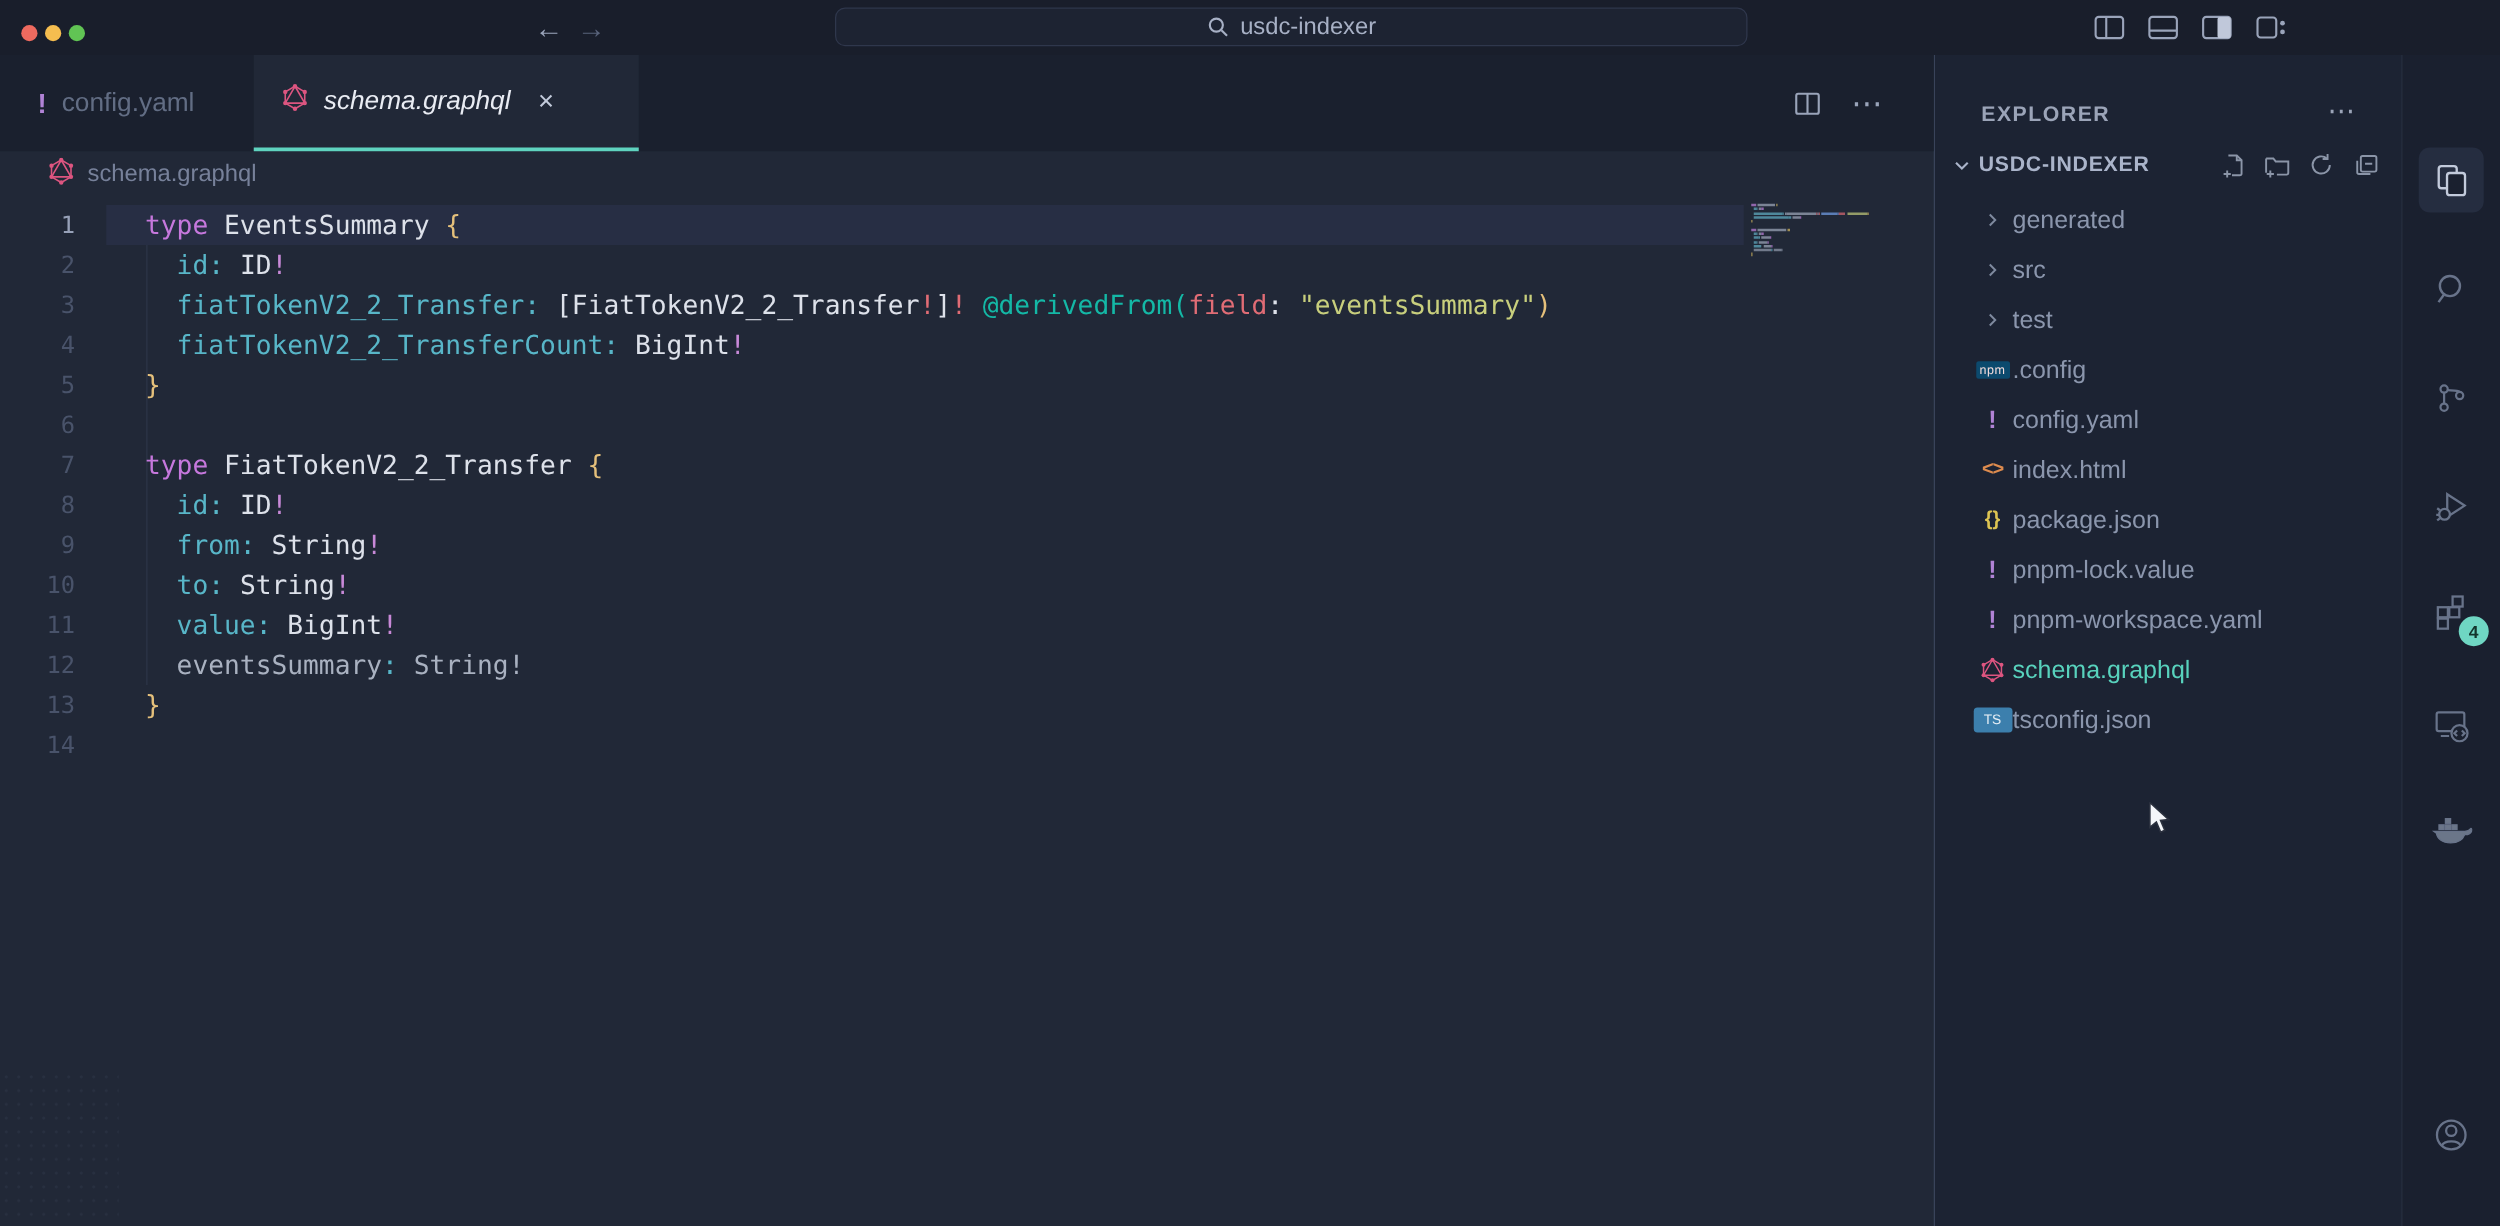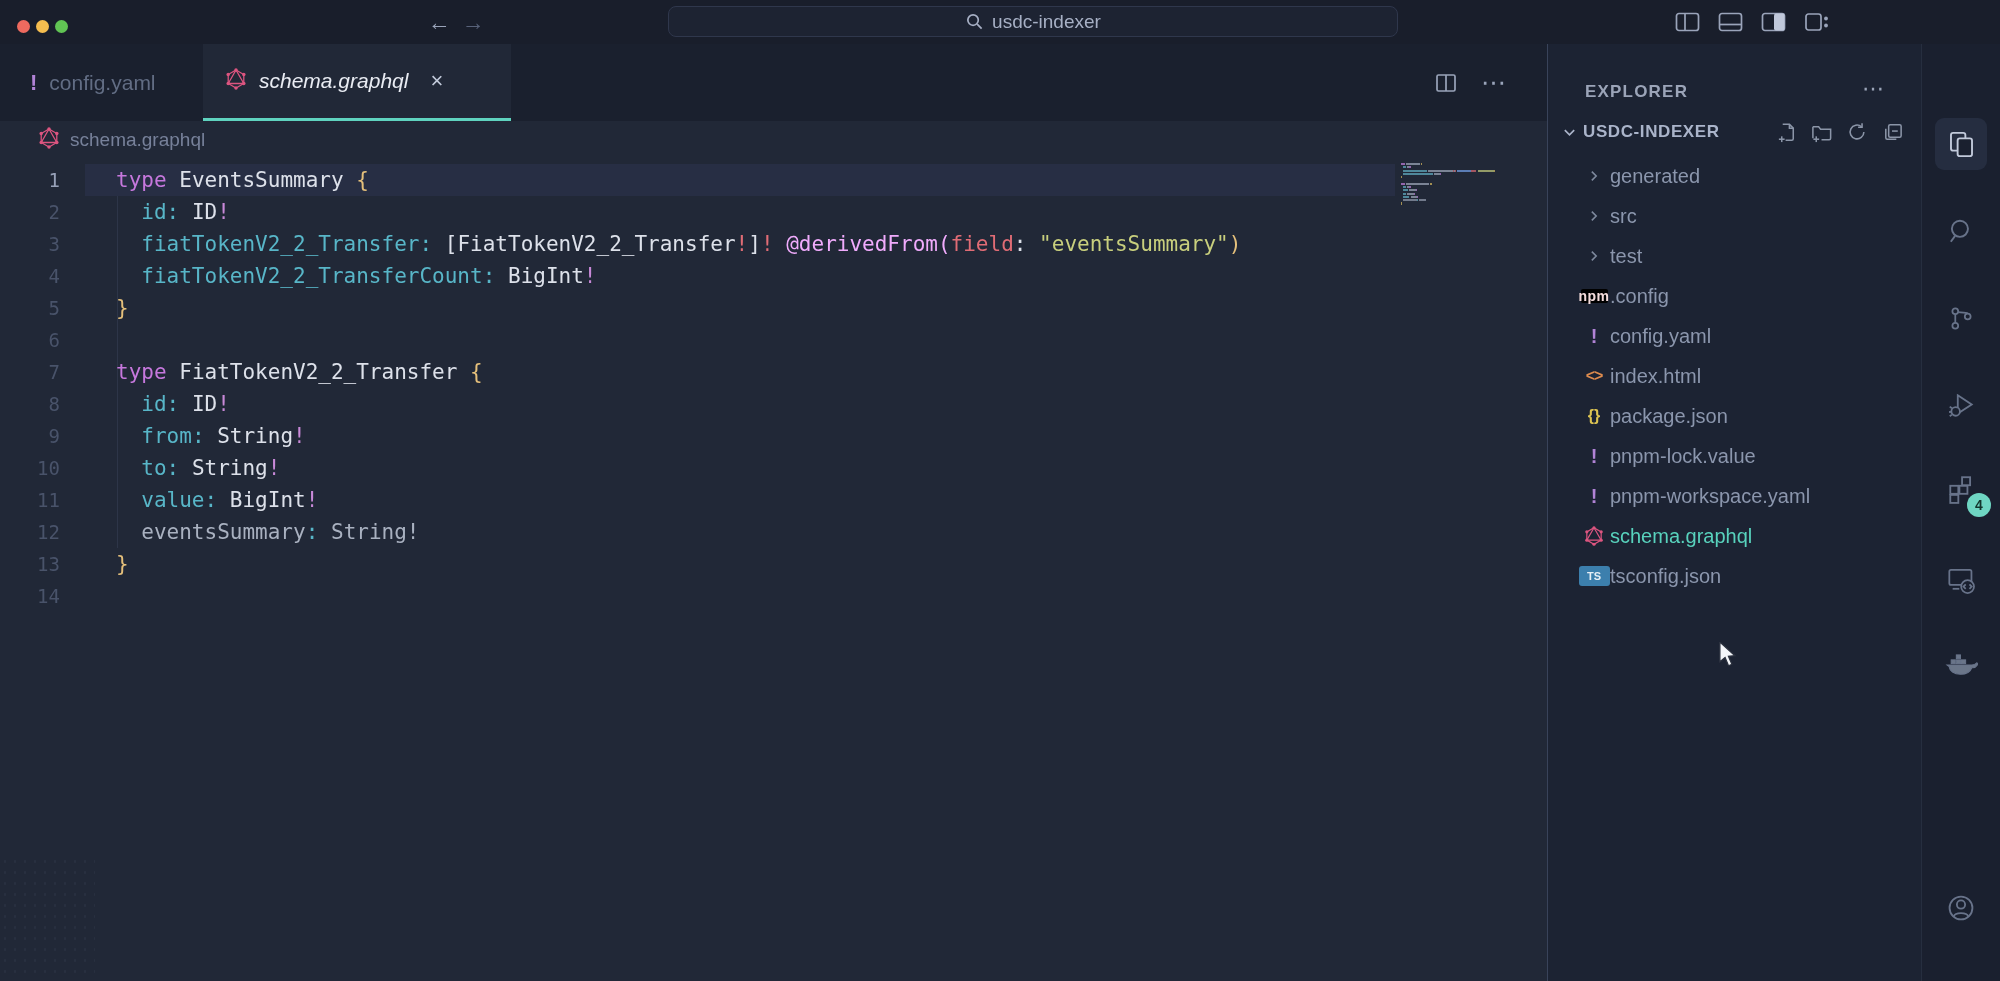--- a/index.html
+++ b/index.html
@@ -44,21 +44,21 @@
   .code-area { position:relative; height:822px; overflow:hidden; }
   .cur-line { position:absolute; left:85px; top:5px; width:1310px; height:32px; background:#272e44; }
   .indent-guide { position:absolute; left:117px; top:37px; width:1px; height:352px; background:#2d3548; }
   .gutter { position:absolute; left:0; top:5px; width:60px; text-align:right; font-family:"DejaVu Sans Mono", monospace; font-size:19px; color:#49536a; }
   .gutter .ln { height:32px; line-height:32px; }
   .gutter .ln.act { color:#97a1b8; }
   .code { position:absolute; left:116px; top:5px; font-family:"DejaVu Sans Mono", monospace; font-size:21px; white-space:pre; }
   .code .cl { height:32px; line-height:32px; }
   .tk-kw{color:#c678dd} .tk-typ{color:#dde1ea} .tk-gold{color:#e5c07b}
   .tk-prop{color:#58b6c8} .tk-excl{color:#c889d8} .tk-red{color:#e06c75}
-  .tk-dir{color:#f0abfc} .tk-str{color:#c8cf7d} .tk-gray{color:#a9b1c0} .tk-pl{color:#dde1ea}
+  .tk-dir{color:#14b8a6} .tk-str{color:#c8cf7d} .tk-gray{color:#a9b1c0} .tk-pl{color:#dde1ea}
 
   
   .minimap { position:absolute; right:18px; top:4px; width:128px; }
   .mm-line { height:2.2px; margin-bottom:1.1px; display:flex; }
   .mm-seg { height:2.2px; opacity:.75; }
 
   .texture { position:absolute; left:0; bottom:0; width:95px; height:125px;
     background-image:radial-gradient(#3a4358 1px, transparent 1.2px); background-size:10px 11px; opacity:.28; }
 
   
@@ -68,22 +68,22 @@
   .sb-section { height:48px; display:flex; align-items:center; padding:0 16px 0 8px; }
   .sb-chevron { width:26px; display:flex; justify-content:center; color:#aab4ca; }
   .sb-section-title { color:#aab4ca; font-weight:bold; font-size:17px; letter-spacing:.6px; flex:1; margin-left:1px; }
   .sb-actions { display:flex; gap:9px; }
   .sb-actions .act-btn { width:26px; height:26px; display:flex; align-items:center; justify-content:center; cursor:pointer; }
   .sb-actions svg { stroke:#8b95a8; }
   .tree { position:relative; }
   .tree-row { height:40px; display:flex; align-items:center; padding-left:30px; font-size:20px; color:#8b96ad; cursor:pointer; }
   .tree-row .icon-box { width:32px; display:flex; align-items:center; justify-content:center; flex-shrink:0; }
   .tree-row.active .label { color:#58d2bd; }
-  .npm-badge { width:27px; height:14px; background:#000000; border-radius:2px; color:#f4dcdc; font-size:14px; font-weight:bold; display:flex; align-items:center; justify-content:center; letter-spacing:.5px; }
-  .ts-badge { width:31px; height:20px; background:#3c7fad; border-radius:3px; color:#e6eef5; font-size:11px; font-weight:bold; display:flex; align-items:center; justify-content:center; }
+  .npm-badge { width:27px; height:14px; background:#0c4a6e; border-radius:2px; color:#f4dcdc; font-size:10px; font-weight:normal; display:flex; align-items:center; justify-content:center; letter-spacing:.5px; }
+  .ts-badge { width:31px; height:20px; background:#3c7fad; border-radius:3px; color:#e6eef5; font-size:11px; font-weight:normal; display:flex; align-items:center; justify-content:center; }
   .glyph-html { color:#dd8b4e; font-weight:bold; font-size:16px; letter-spacing:-1px; }
   .glyph-json { color:#ddc452; font-weight:bold; font-size:16px; }
   .cursor { position:absolute; left:168px; top:598px; }
 
   
   .ab-item { position:absolute; left:50%; transform:translateX(-50%); width:52px; height:52px; display:flex; align-items:center; justify-content:center; color:#68738a; cursor:pointer; }
   .ab-item svg { stroke:#68738a; }
   .ab-item.active { background:#252d40; border-radius:9px; }
   .ab-item.active svg { stroke:#c2cadb; }
   .badge { position:absolute; right:-4px; bottom:-2px; width:24px; height:24px; border-radius:50%; background:#6fd6c3; color:#13342c; font-size:14px; font-weight:bold; display:flex; align-items:center; justify-content:center; }

